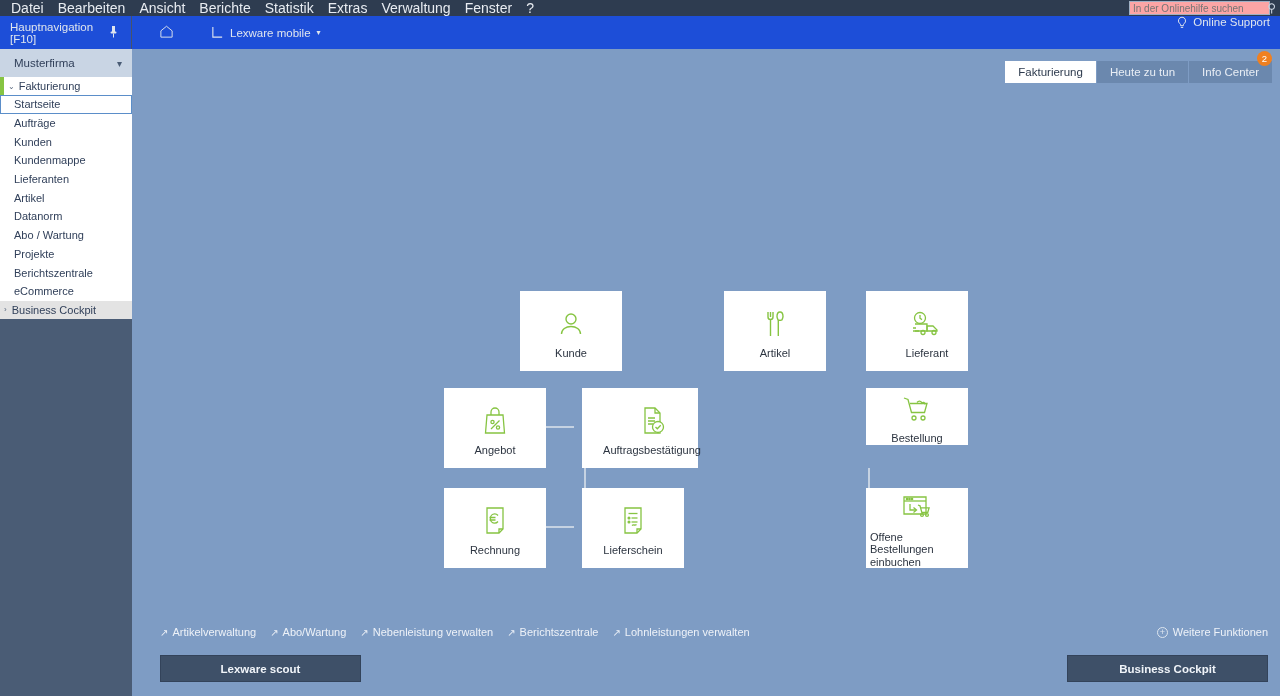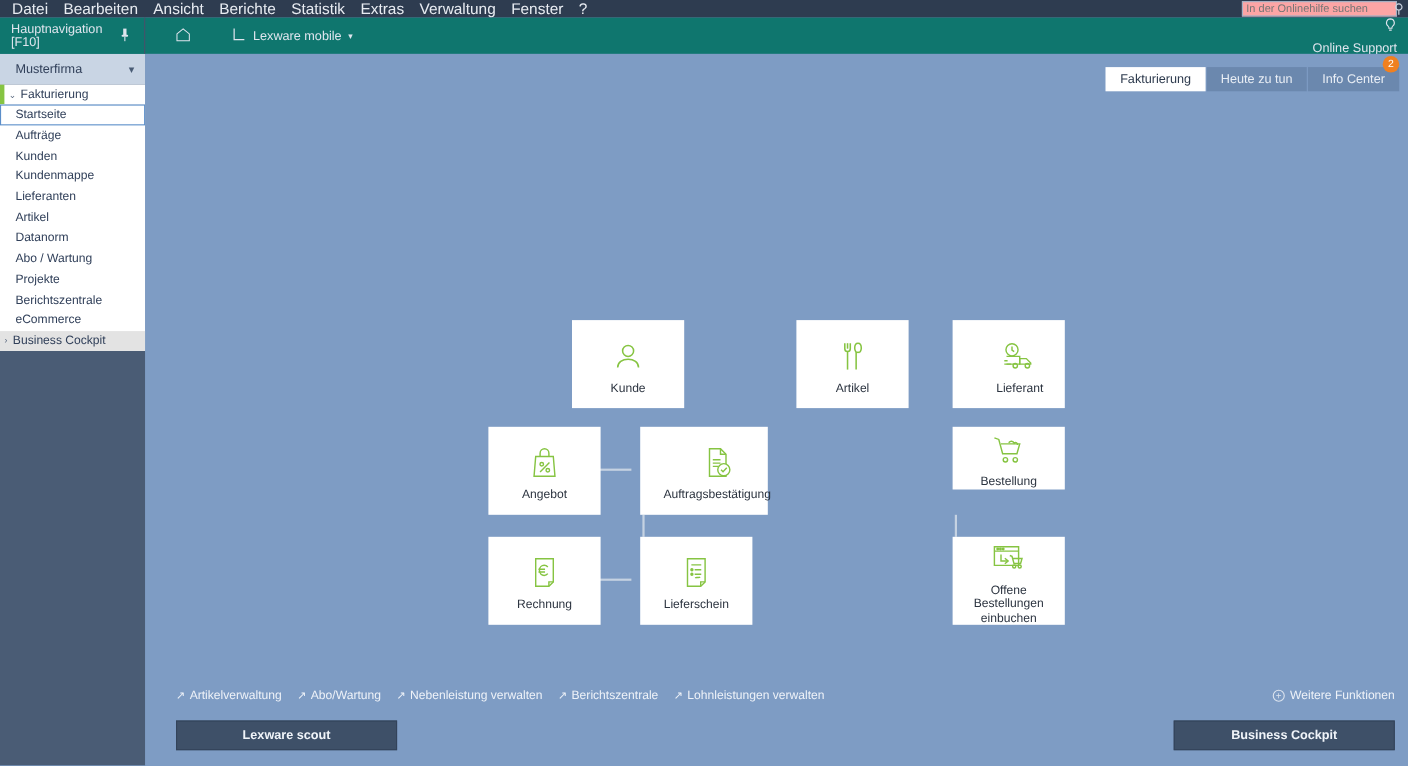--- a/index.html
+++ b/index.html
@@ -42,21 +42,21 @@
     position: absolute;
     right: 4px; top: 2px;
     color: #c9d2de;
     font-size: 12px;
     line-height: 12px;
   }
 
   
   .toolbar {
     height: 33px;
-    background: #0f766e;
+    background: #1d4ed8;
     display: flex;
     align-items: stretch;
     position: relative;
     gap: 17px;
   }
   .nav-title-box {
     width: 132px;
     display: flex;
     align-items: center;
     justify-content: space-between;
@@ -68,22 +68,22 @@
   .tb-btn {
     display: flex; align-items: center;
     padding: 0 10px;
     color: #dfe5ee;
     font-size: 11.5px;
     gap: 6px;
   }
   .online-support {
     position: absolute;
     right: 10px; top: 0; bottom: 0;
-    display: flex; align-items: flex-end; gap: 5px;
-    color: #dfe5ee; font-size: 11.5px; flex-direction: column;
+    display: flex; align-items: flex-start; gap: 5px;
+    color: #dfe5ee; font-size: 11.5px;
   }
 
   
   .body-wrap { display: flex; height: 647px; }
 
   
   .sidebar {
     width: 132px;
     background: #4a5c75;
     flex-shrink: 0;
@@ -179,21 +179,20 @@
     flex-direction: column;
     align-items: center;
     justify-content: center;
     gap: 2px;
     cursor: pointer;
   }
   .card .ico { height: 42px; display:flex; align-items:center; justify-content:center; }
   .card .lbl {
     font-size: 11px;
     color: #2c3440;
-    text-align: center;
     line-height: 12.5px;
     padding: 0 4px;
   }
   .conn { position: absolute; background: #c5d2e2; }
 
   
   .footer-links {
     position: absolute;
     left: 28px; top: 577px;
     display: flex; gap: 14px;

